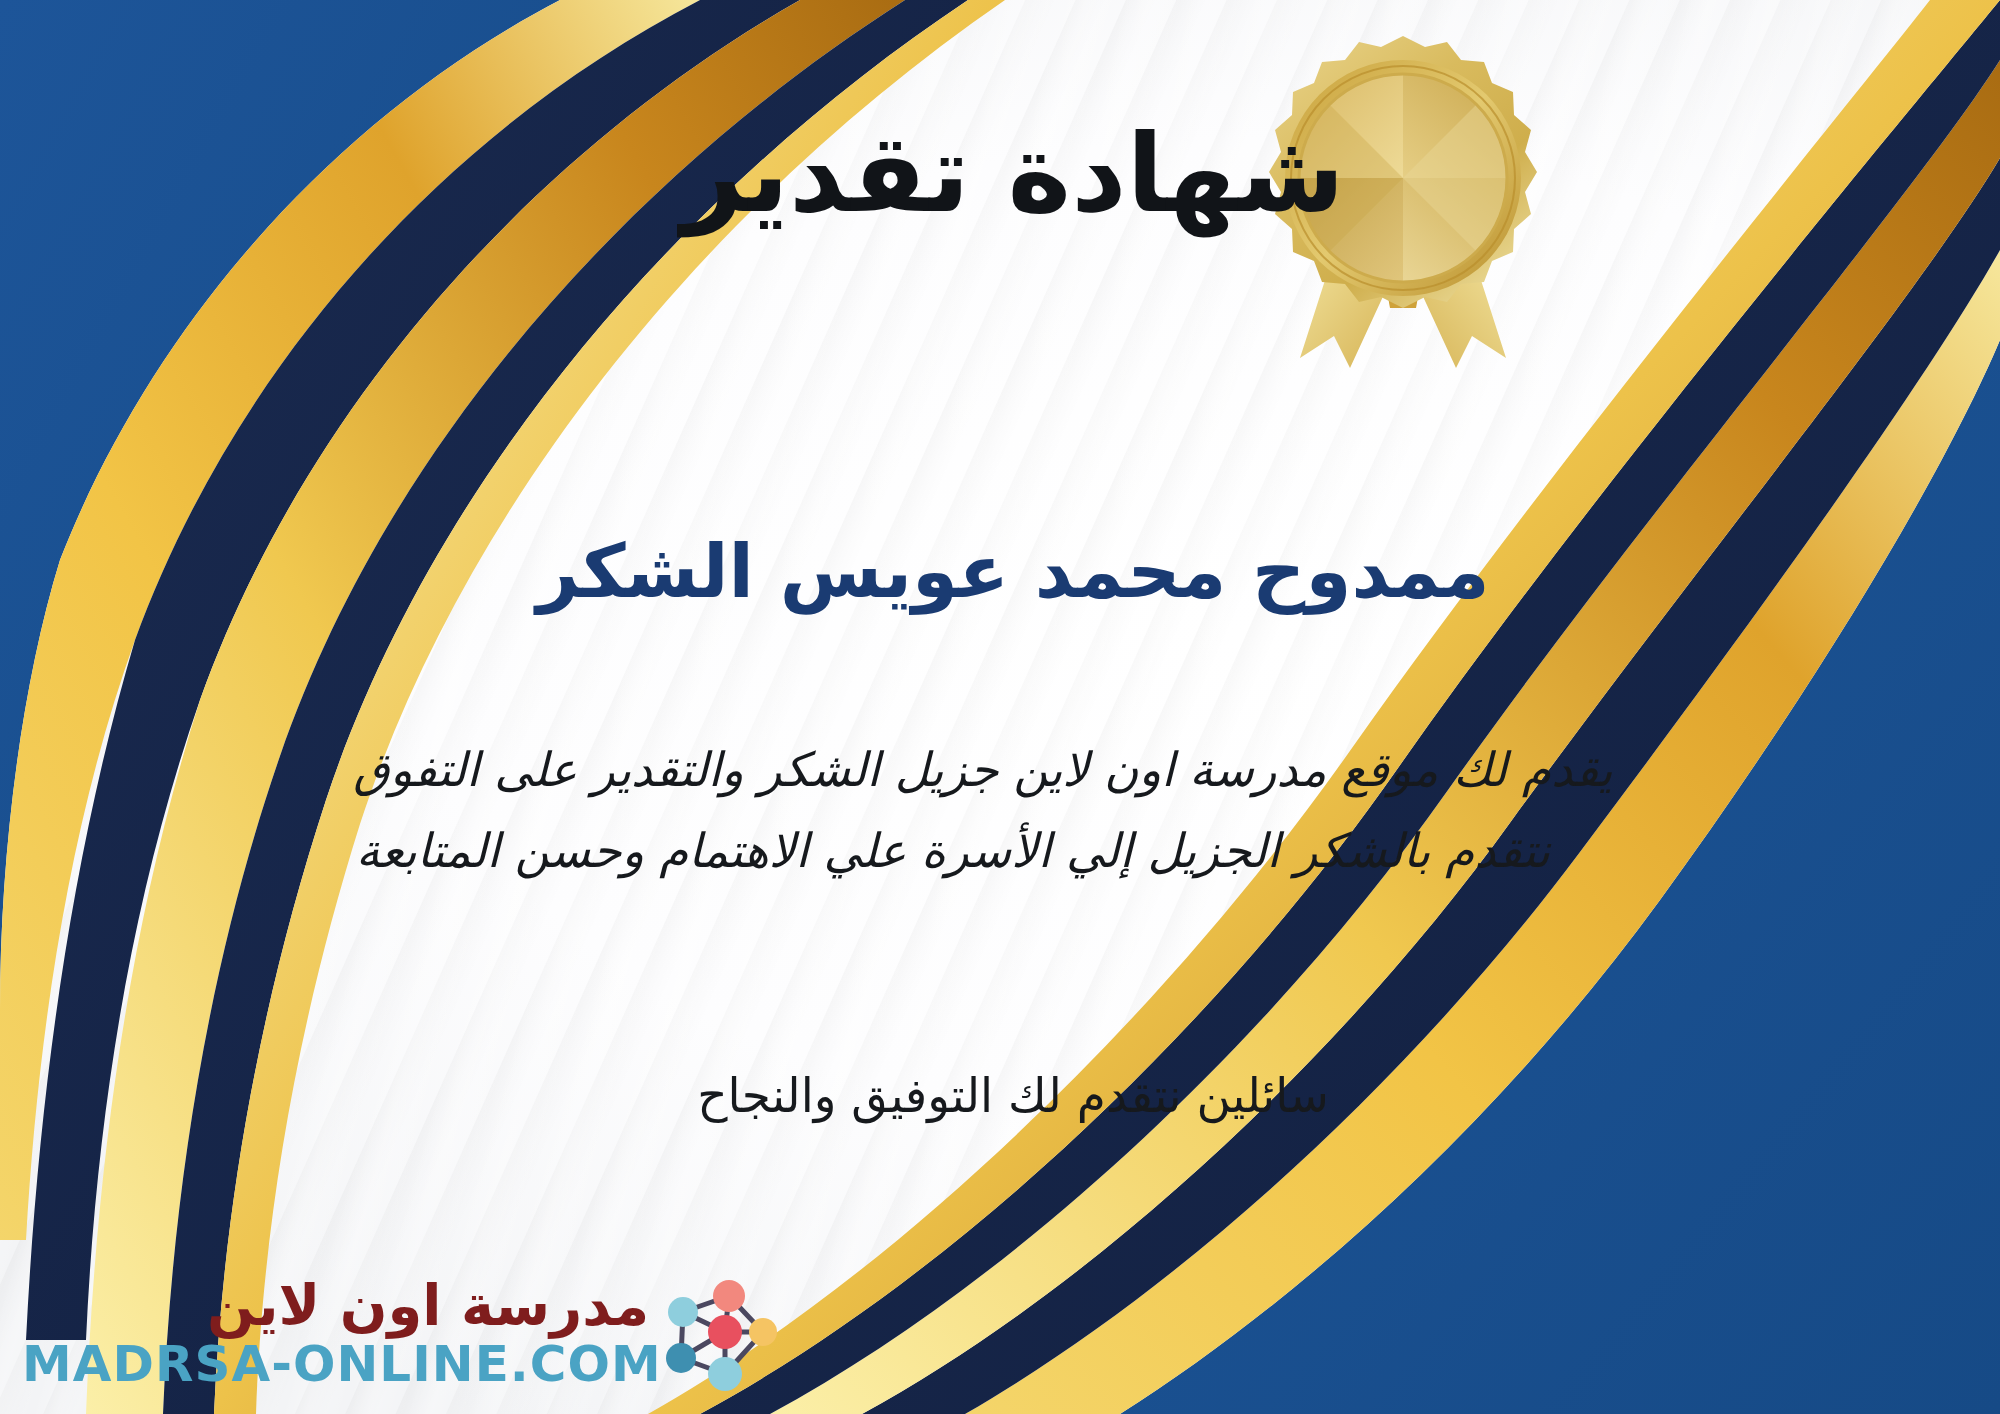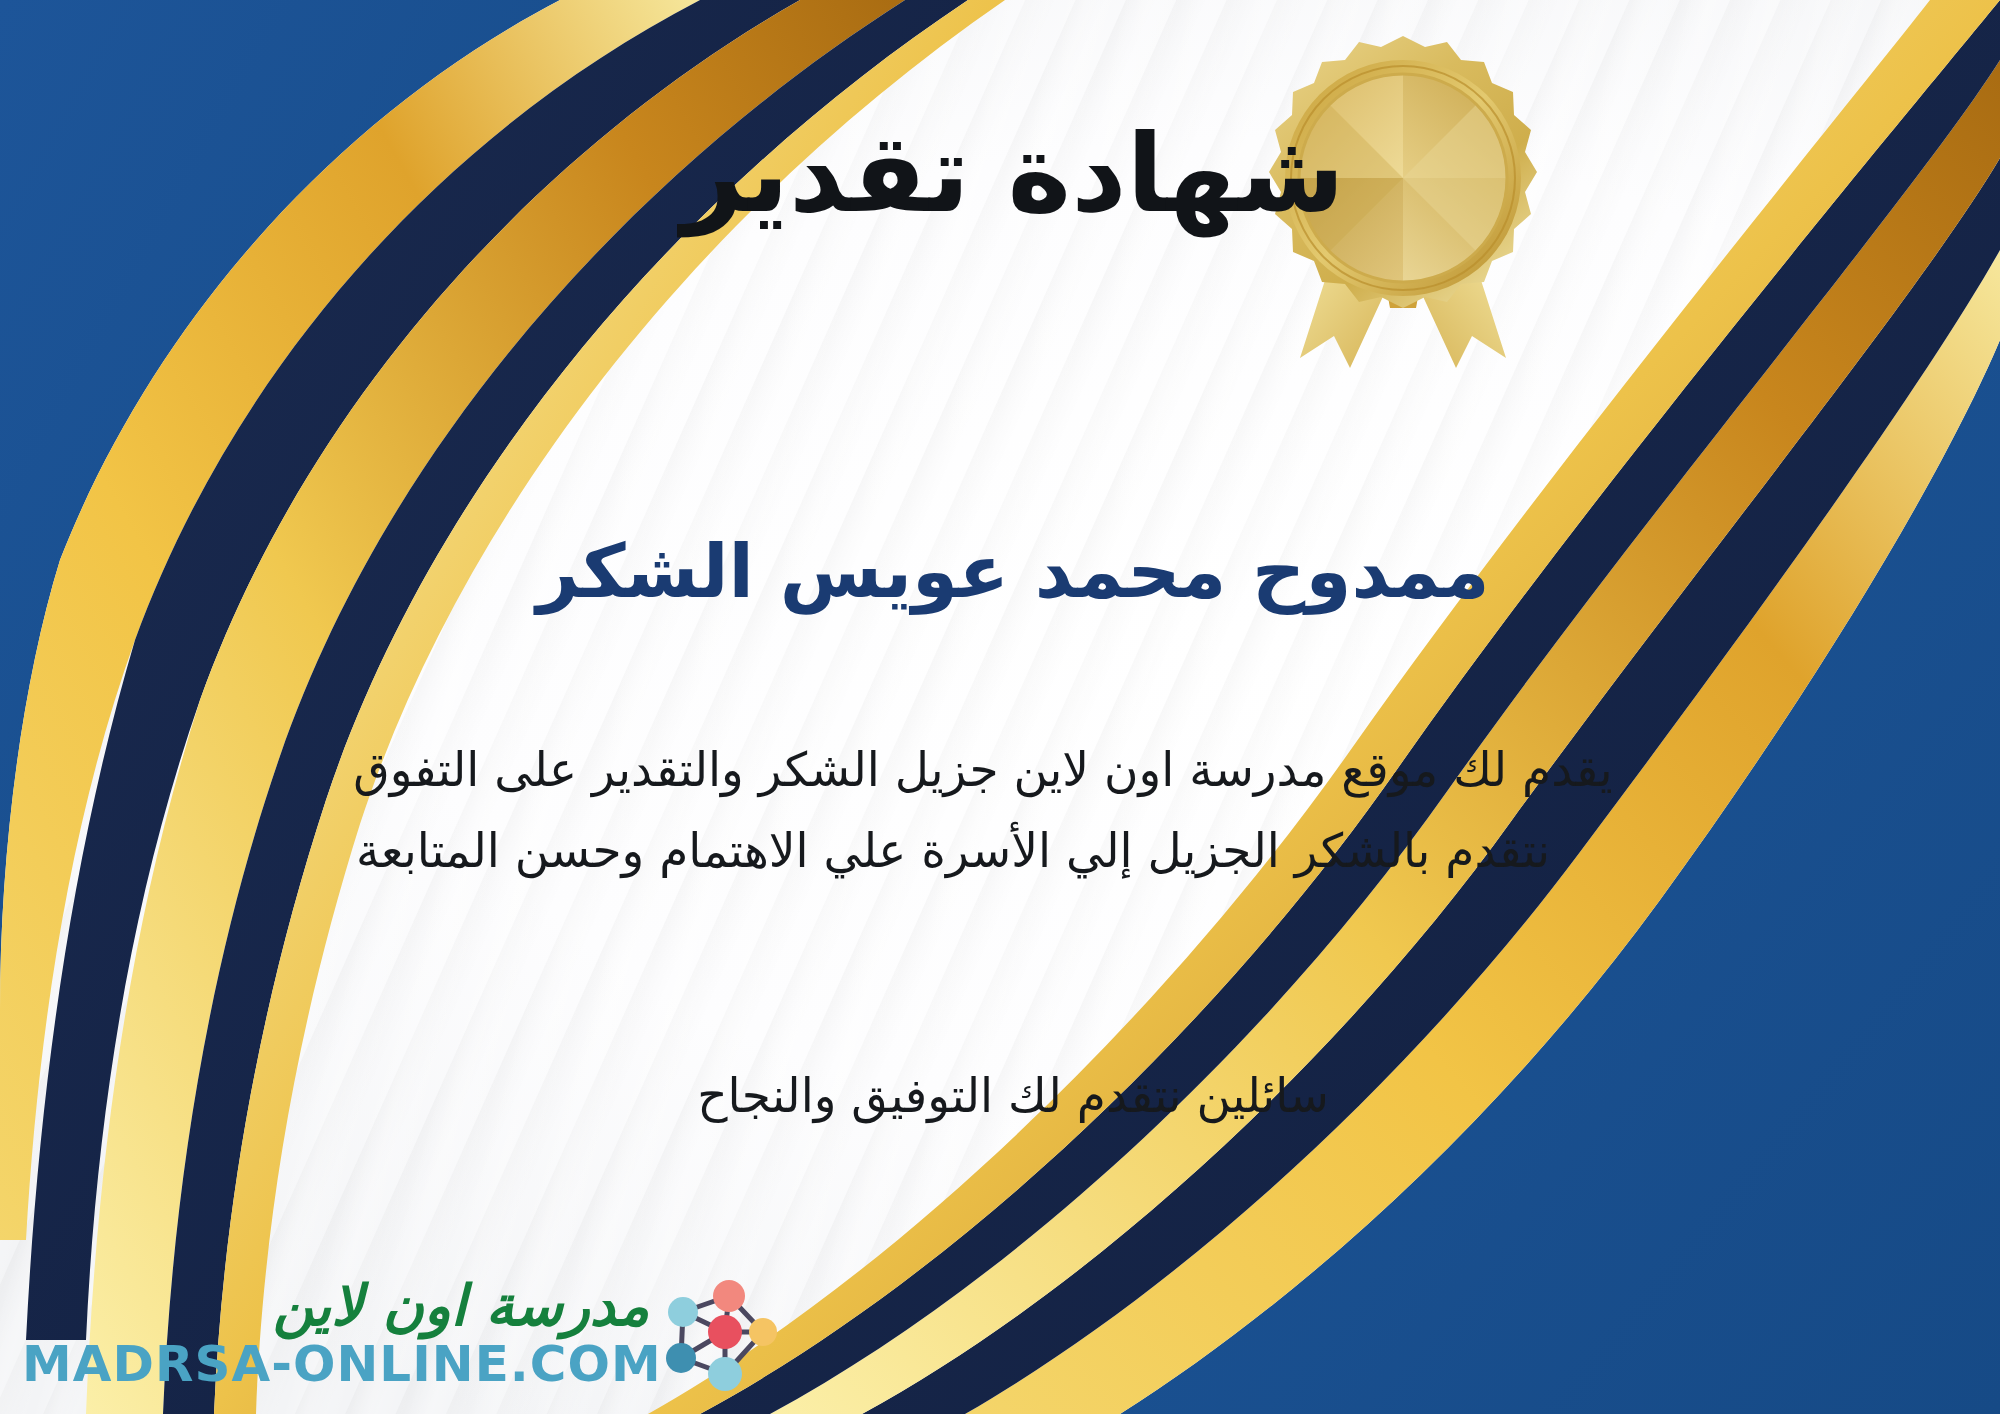--- a/index.html
+++ b/index.html
@@ -94,20 +94,21 @@
 
   .body-block{
     position:absolute;
     top:730px;
     left:150px;
     right:150px;
     color:#16191d;
     font-size:47px;
     line-height:1.72;
     font-weight:400;
+    font-style:italic;
   }
   .body-line{
     display:block;
     white-space:nowrap;
   }
   .body-line.l1{ padding-right:60px; }
   .body-line.l2{ padding-right:10px; }
   .body-line.l3{ padding-right:120px; }
 
   .score{
@@ -140,25 +141,24 @@
   }
   .brand-text{
     display:flex;
     flex-direction:column;
     align-items:flex-start;
     line-height:1;
   }
   .brand-ar{
     font-size:56px;
     font-weight:700;
-    color:#15803d;
+    color:#7f1d1d;
     letter-spacing:0px;
     direction:rtl;
     margin-bottom:6px;
-    font-style:italic;
   }
   .brand-en{
     font-size:49px;
     font-weight:700;
     color:#4aa3c4;
     direction:ltr;
     letter-spacing:1px;
     font-family:"DejaVu Sans","Liberation Sans",sans-serif;
     transform:scaleX(1.02);
     transform-origin:left center;

